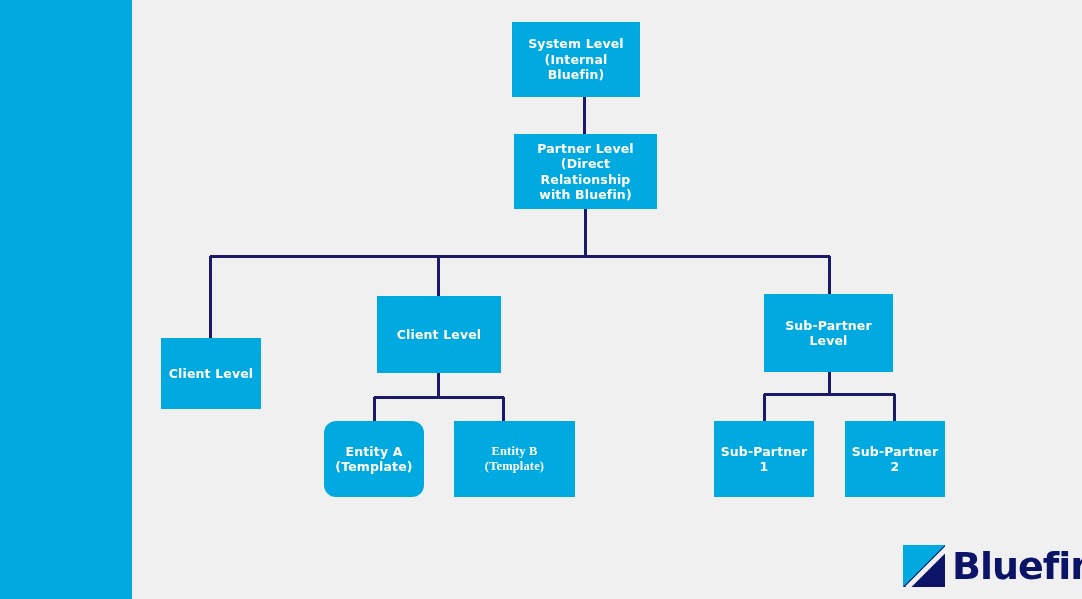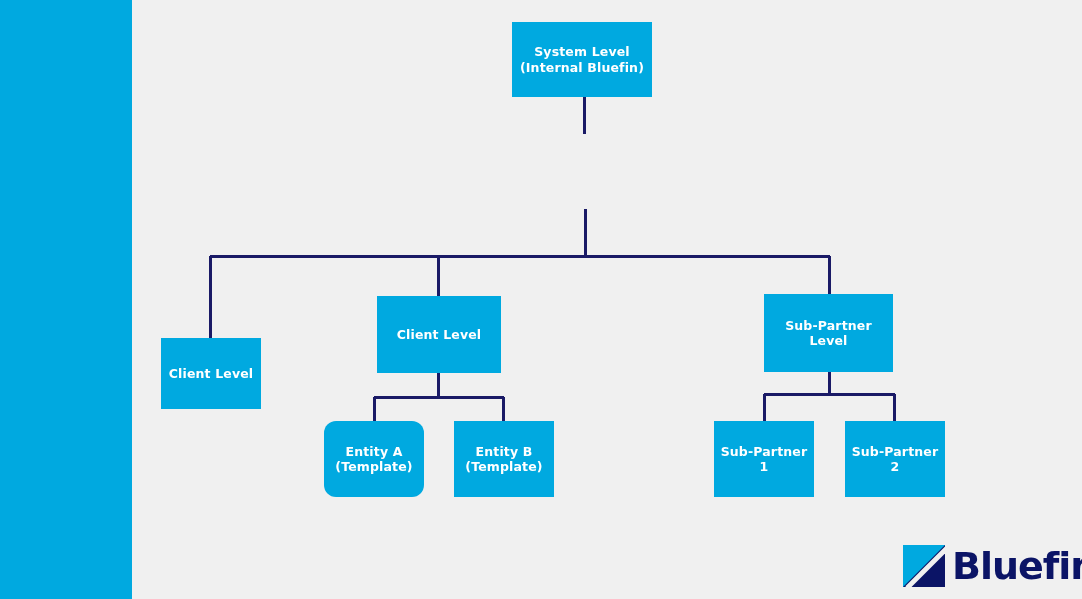--- a/index.html
+++ b/index.html
@@ -44,27 +44,27 @@
     line-height: 15.5px;
     letter-spacing: 0.15px;
     text-align: center;
     display: flex;
     align-items: center;
     justify-content: center;
     box-sizing: border-box;
     padding: 2px 6px;
     white-space: pre-line;
   }
-  .node-system      { left: 512px; top: 22px;  width: 140px; height: 75px; text-align: center; }
+  .node-system      { left: 512px; top: 22px;  width: 128px; height: 75px; text-align: center; }
   .node-partner     { left: 514px; top: 134px; width: 143px; height: 75px; }
   .node-client-left { left: 161px; top: 338px; width: 100px; height: 71px; }
   .node-client-mid  { left: 377px; top: 296px; width: 124px; height: 77px; }
   .node-subpartner  { left: 764px; top: 294px; width: 129px; height: 78px; }
   .node-entity-a    { left: 324px; top: 421px; width: 100px; height: 76px; border-radius: 12px; }
-  .node-entity-b    { left: 454px; top: 421px; width: 100px; height: 76px; }
+  .node-entity-b    { left: 454px; top: 421px; width: 121px; height: 76px; font-family: Liberation Serif, serif; }
   .node-sub1        { left: 714px; top: 421px; width: 100px; height: 76px; }
   .node-sub2        { left: 845px; top: 421px; width: 100px; height: 76px; }
 
   .logo {
     position: absolute;
     left: 903px;
     top: 544px;
     height: 44px;
     display: flex;
     align-items: center;
@@ -135,20 +135,23 @@
       <line x1="829.5" y1="372" x2="829.5" y2="395"></line>
       <line x1="764" y1="394.5" x2="895" y2="394.5"></line>
       <line x1="764.5" y1="394" x2="764.5" y2="421"></line>
       <line x1="894.5" y1="394" x2="894.5" y2="421"></line>
     </g>
   </svg>
 
   <div class="node node-system">System Level
 (Internal Bluefin)</div>
 
+  <div class="node node-partner">Partner Level
+(Direct Relationship
+with Bluefin)</div>
 
   <div class="node node-client-left">Client Level</div>
 
   <div class="node node-client-mid">Client Level</div>
 
   <div class="node node-subpartner">Sub-Partner
 Level</div>
 
   <div class="node node-entity-a">Entity A
 (Template)</div>

